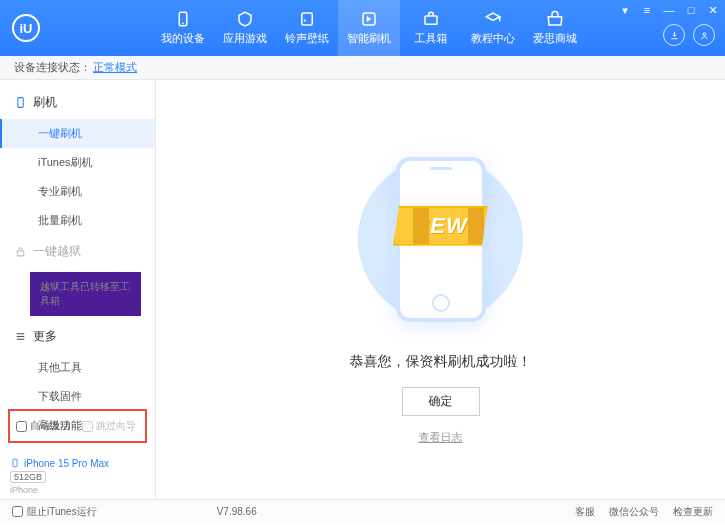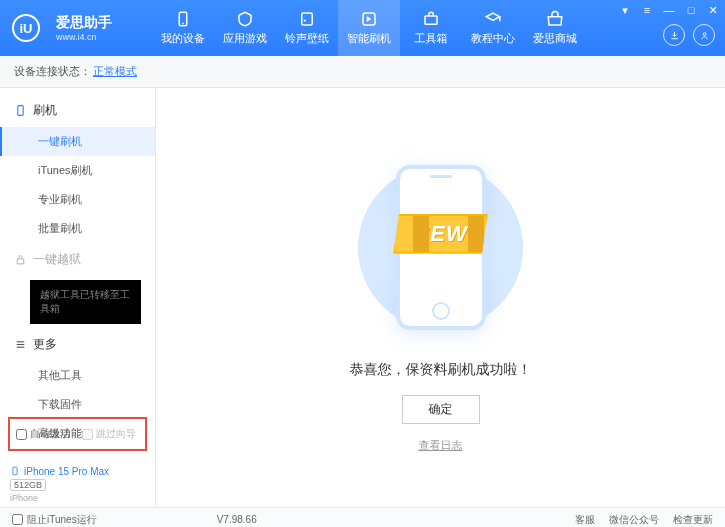--- a/index.html
+++ b/index.html
@@ -1,46 +1,46 @@
 <!DOCTYPE html>
 <html><head>
 <meta charset="utf-8">
 <style>
 * { margin: 0; padding: 0; box-sizing: border-box; font-family: "Microsoft YaHei", sans-serif; }
 body { width: 725px; height: 527px; background: #fff; overflow: hidden; }
 
 
 .header { height: 56px; background: linear-gradient(to bottom, #3d8eff, #2d7eff); display: flex; align-items: center; padding: 0 12px; position: relative; }
-.logo-area { display: flex; gap: 16px; min-width: 120px; }
+.logo-area { display: flex; gap: 4px; min-width: 120px; }
 .logo-circle { width: 28px; height: 28px; border-radius: 50%; border: 2px solid #fff; display: flex; align-items: center; justify-content: center; color: #fff; font-weight: bold; font-size: 13px; }
 .logo-text { color: #fff; }
 .brand-title { font-size: 14px; font-weight: bold; }
 .brand-url { font-size: 9px; opacity: 0.85; }
 .nav { display: flex; height: 100%; margin-left: 20px; }
 .nav-item { width: 62px; display: flex; flex-direction: column; align-items: center; justify-content: center; color: #fff; font-size: 11px; cursor: pointer; gap: 3px; }
 .nav-item.active { background: rgba(255,255,255,0.18); }
 .nav-item svg { width: 18px; height: 18px; }
 .win-controls { position: absolute; right: 4px; top: 3px; display: flex; gap: 6px; }
 .win-btn { width: 16px; height: 14px; color: #fff; font-size: 11px; display: flex; align-items: center; justify-content: center; cursor: pointer; }
 .header-right-icons { position: absolute; right: 10px; top: 24px; display: flex; gap: 8px; }
 .hdr-circle { width: 22px; height: 22px; border: 1.5px solid rgba(255,255,255,0.8); border-radius: 50%; display: flex; align-items: center; justify-content: center; color: #fff; cursor: pointer; }
 
 
-.sub-bar { height: 32px; background: #f7f8fa; border-bottom: 1px solid #e5e7eb; display: flex; align-items: center; padding: 0 14px; font-size: 11px; color: #555; }
+.sub-bar { height: 24px; background: #f7f8fa; border-bottom: 1px solid #e5e7eb; display: flex; align-items: center; padding: 0 14px; font-size: 11px; color: #555; }
 .sub-bar .status-val { color: #2d7eff; font-weight: 500; margin-left: 2px; text-decoration: underline; }
 
 
 .body-area { display: flex; height: calc(527px - 56px - 28px - 24px); }
 .sidebar { width: 156px; border-right: 1px solid #e5e7eb; background: #fff; padding-top: 6px; position: relative; }
 .side-group { display: flex; align-items: center; gap: 6px; padding: 8px 14px; font-size: 12px; color: #333; cursor: pointer; }
 .side-group svg { width: 13px; height: 13px; }
 .side-sub { padding: 7px 14px 7px 38px; font-size: 11px; color: #555; cursor: pointer; }
 .side-sub.active { background: #eaf2ff; color: #2d7eff; border-left: 2px solid #2d7eff; padding-left: 36px; }
 .side-locked { color: #aaa; }
-.side-note { margin: 4px 14px 4px 30px; padding: 8px 10px; background: #000000; color: #888; font-size: 10px; line-height: 1.4; }
+.side-note { margin: 4px 14px 4px 30px; padding: 8px 10px; background: #4c1d95; color: #888; font-size: 10px; line-height: 1.4; }
 .side-checks { position: absolute; bottom: 56px; left: 8px; right: 8px; border: 2px solid #e74c3c; padding: 8px 6px; display: flex; gap: 12px; font-size: 10px; color: #666; }
 .side-checks label { display: flex; align-items: center; gap: 3px; }
 .side-checks label.dis { color: #bbb; }
 .device-box { position: absolute; bottom: 4px; left: 10px; right: 10px; font-size: 10px; }
 .device-name { color: #2d7eff; font-weight: 500; display: flex; align-items: center; gap: 4px; }
 .device-storage { display: inline-block; border: 1px solid #ccc; border-radius: 2px; padding: 0 3px; font-size: 9px; color: #666; margin-top: 2px; }
 .device-type { color: #aaa; font-size: 9px; margin-top: 2px; }
 
 
 .content { flex: 1; display: flex; flex-direction: column; align-items: center; justify-content: center; padding-top: 10px; }
@@ -62,24 +62,20 @@
 .footer-right { margin-left: auto; display: flex; gap: 14px; }
 .footer-right span { cursor: pointer; }
 input[type="checkbox"] { width: 11px; height: 11px; }
 </style>
 </head>
 <body>
 
 <div class="header">
   <div class="logo-area">
     <div class="logo-circle">iU</div>
-    <div class="logo-text">
-      <div class="brand-title">爱思助手</div>
-      <div class="brand-url">www.i4.cn</div>
-    </div>
   </div>
   <div class="nav">
     <div class="nav-item">
         <svg viewBox="0 0 24 24" fill="none" stroke="#fff" stroke-width="2">
           <rect x="7" y="3" width="10" height="18" rx="2"></rect>
           <line x1="11" y1="18" x2="13" y2="18"></line>
         </svg>
         <span>我的设备</span>
       </div>
     <div class="nav-item">

